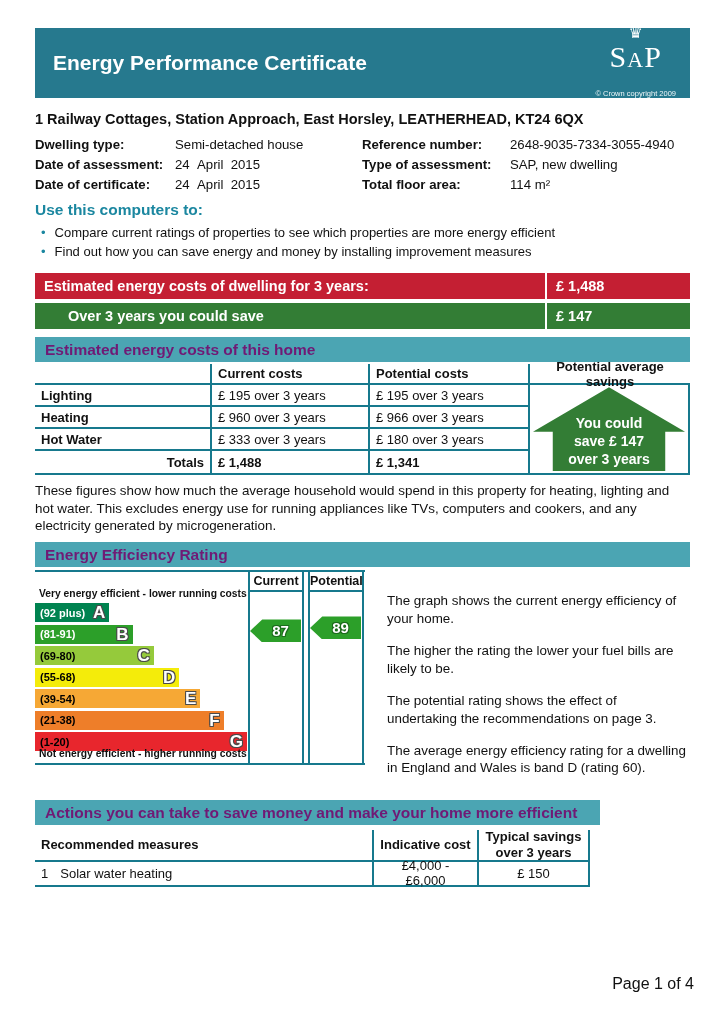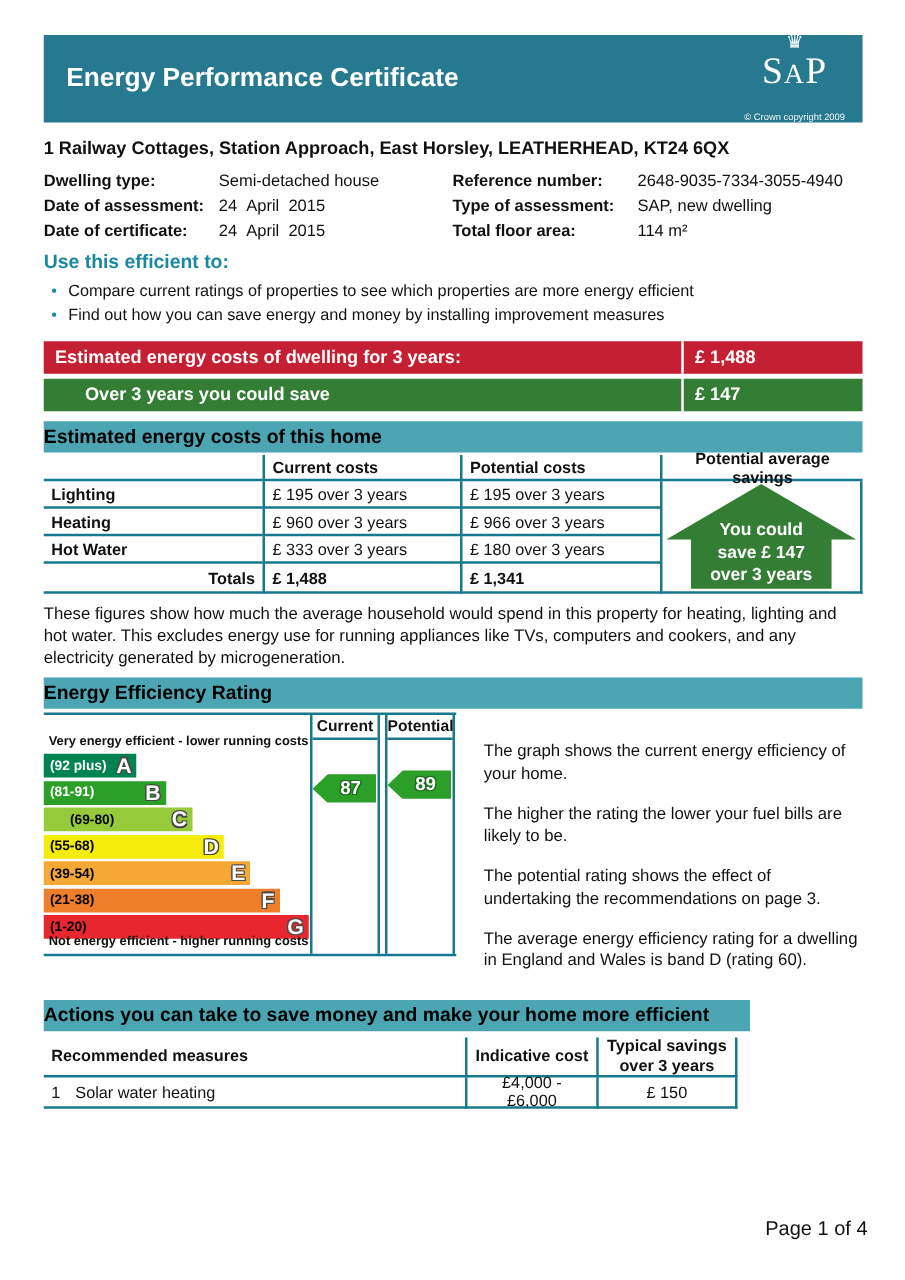--- a/index.html
+++ b/index.html
@@ -30,22 +30,22 @@
   .bullets { margin-top:5px; }
   .bullet-row { display:flex; gap:9px; font-size:13px; line-height:1.45; padding-left:6px; }
   .bullet-dot { font-size:13px; }
 
   .cost-banner { margin-top:11px; height:26px; display:flex; align-items:stretch;
                  color:#fff; font-weight:bold; font-size:14.5px; }
   .cost-banner.second { margin-top:4px; }
   .cb-label { flex:1; display:flex; align-items:center; padding-left:9px; }
   .cb-value { width:145px; border-left:2px solid #fff; display:flex; align-items:center; padding-left:9px; }
 
-  .section-banner { margin-top:8px; height:25px; line-height:25px; color:#000000;
-                    font-weight:bold; font-size:15.5px; }
+  .section-banner { margin-top:8px; height:25px; line-height:25px; color:#701a75;
+                    font-weight:bold; font-size:15.5px; padding-left:10px; }
 
   
   .costs-table { margin-top:2px; display:grid; grid-template-columns:175px 158px 160px 162px;
                  grid-template-rows:21px 22px 22px 22px 24px; font-size:13px; }
   .ct { display:flex; align-items:center; padding:0 6px; }
   .ct.vline { border-left:2px solid var(--line); }
   .ct.hline { border-bottom:2px solid var(--line); }
   .ct.bold { font-weight:bold; }
   .ct.center { justify-content:center; text-align:center; }
   .ct.right { justify-content:flex-end; }
@@ -129,21 +129,21 @@
       <span class="dlabel">Date of assessment:</span>
       <span>24&nbsp;&nbsp;April&nbsp;&nbsp;2015</span>
       <span class="dlabel">Type of assessment:</span>
       <span>SAP, new dwelling</span>
       <span class="dlabel">Date of certificate:</span>
       <span>24&nbsp;&nbsp;April&nbsp;&nbsp;2015</span>
       <span class="dlabel">Total floor area:</span>
       <span>114 m²</span>
     </div>
 
-    <div class="use-heading" style="color: rgb(27, 135, 160);">Use this efficient to:</div>
+    <div class="use-heading" style="color: rgb(27, 135, 160);">Use this computers to:</div>
     <div class="bullets">
       <div class="bullet-row">
         <span class="bullet-dot" style="color: rgb(27, 135, 160);">•</span>
         <span>Compare current ratings of properties to see which properties are more energy efficient</span>
       </div>
       <div class="bullet-row">
         <span class="bullet-dot" style="color: rgb(27, 135, 160);">•</span>
         <span>Find out how you can save energy and money by installing improvement measures</span>
       </div>
     </div>
@@ -200,21 +200,21 @@
 
         <div class="bands">
           <div class="band" style="width: 35%; background: rgb(0, 131, 80); color: rgb(255, 255, 255);">
               <span class="band-range">(92 plus)</span>
               <span class="band-letter">A</span>
             </div>
           <div class="band" style="width: 46%; background: rgb(44, 159, 41); color: rgb(255, 255, 255);">
               <span class="band-range">(81-91)</span>
               <span class="band-letter">B</span>
             </div>
-          <div class="band" style="width: 56%; background: rgb(149, 202, 59); color: rgb(0, 0, 0); padding-left: 16px;">
+          <div class="band" style="width: 56%; background: rgb(149, 202, 59); color: rgb(0, 0, 0);">
               <span class="band-range">(69-80)</span>
               <span class="band-letter">C</span>
             </div>
           <div class="band" style="width: 68%; background: rgb(244, 236, 10); color: rgb(0, 0, 0);">
               <span class="band-range">(55-68)</span>
               <span class="band-letter">D</span>
             </div>
           <div class="band" style="width: 78%; background: rgb(246, 168, 53); color: rgb(0, 0, 0);">
               <span class="band-range">(39-54)</span>
               <span class="band-letter">E</span>

